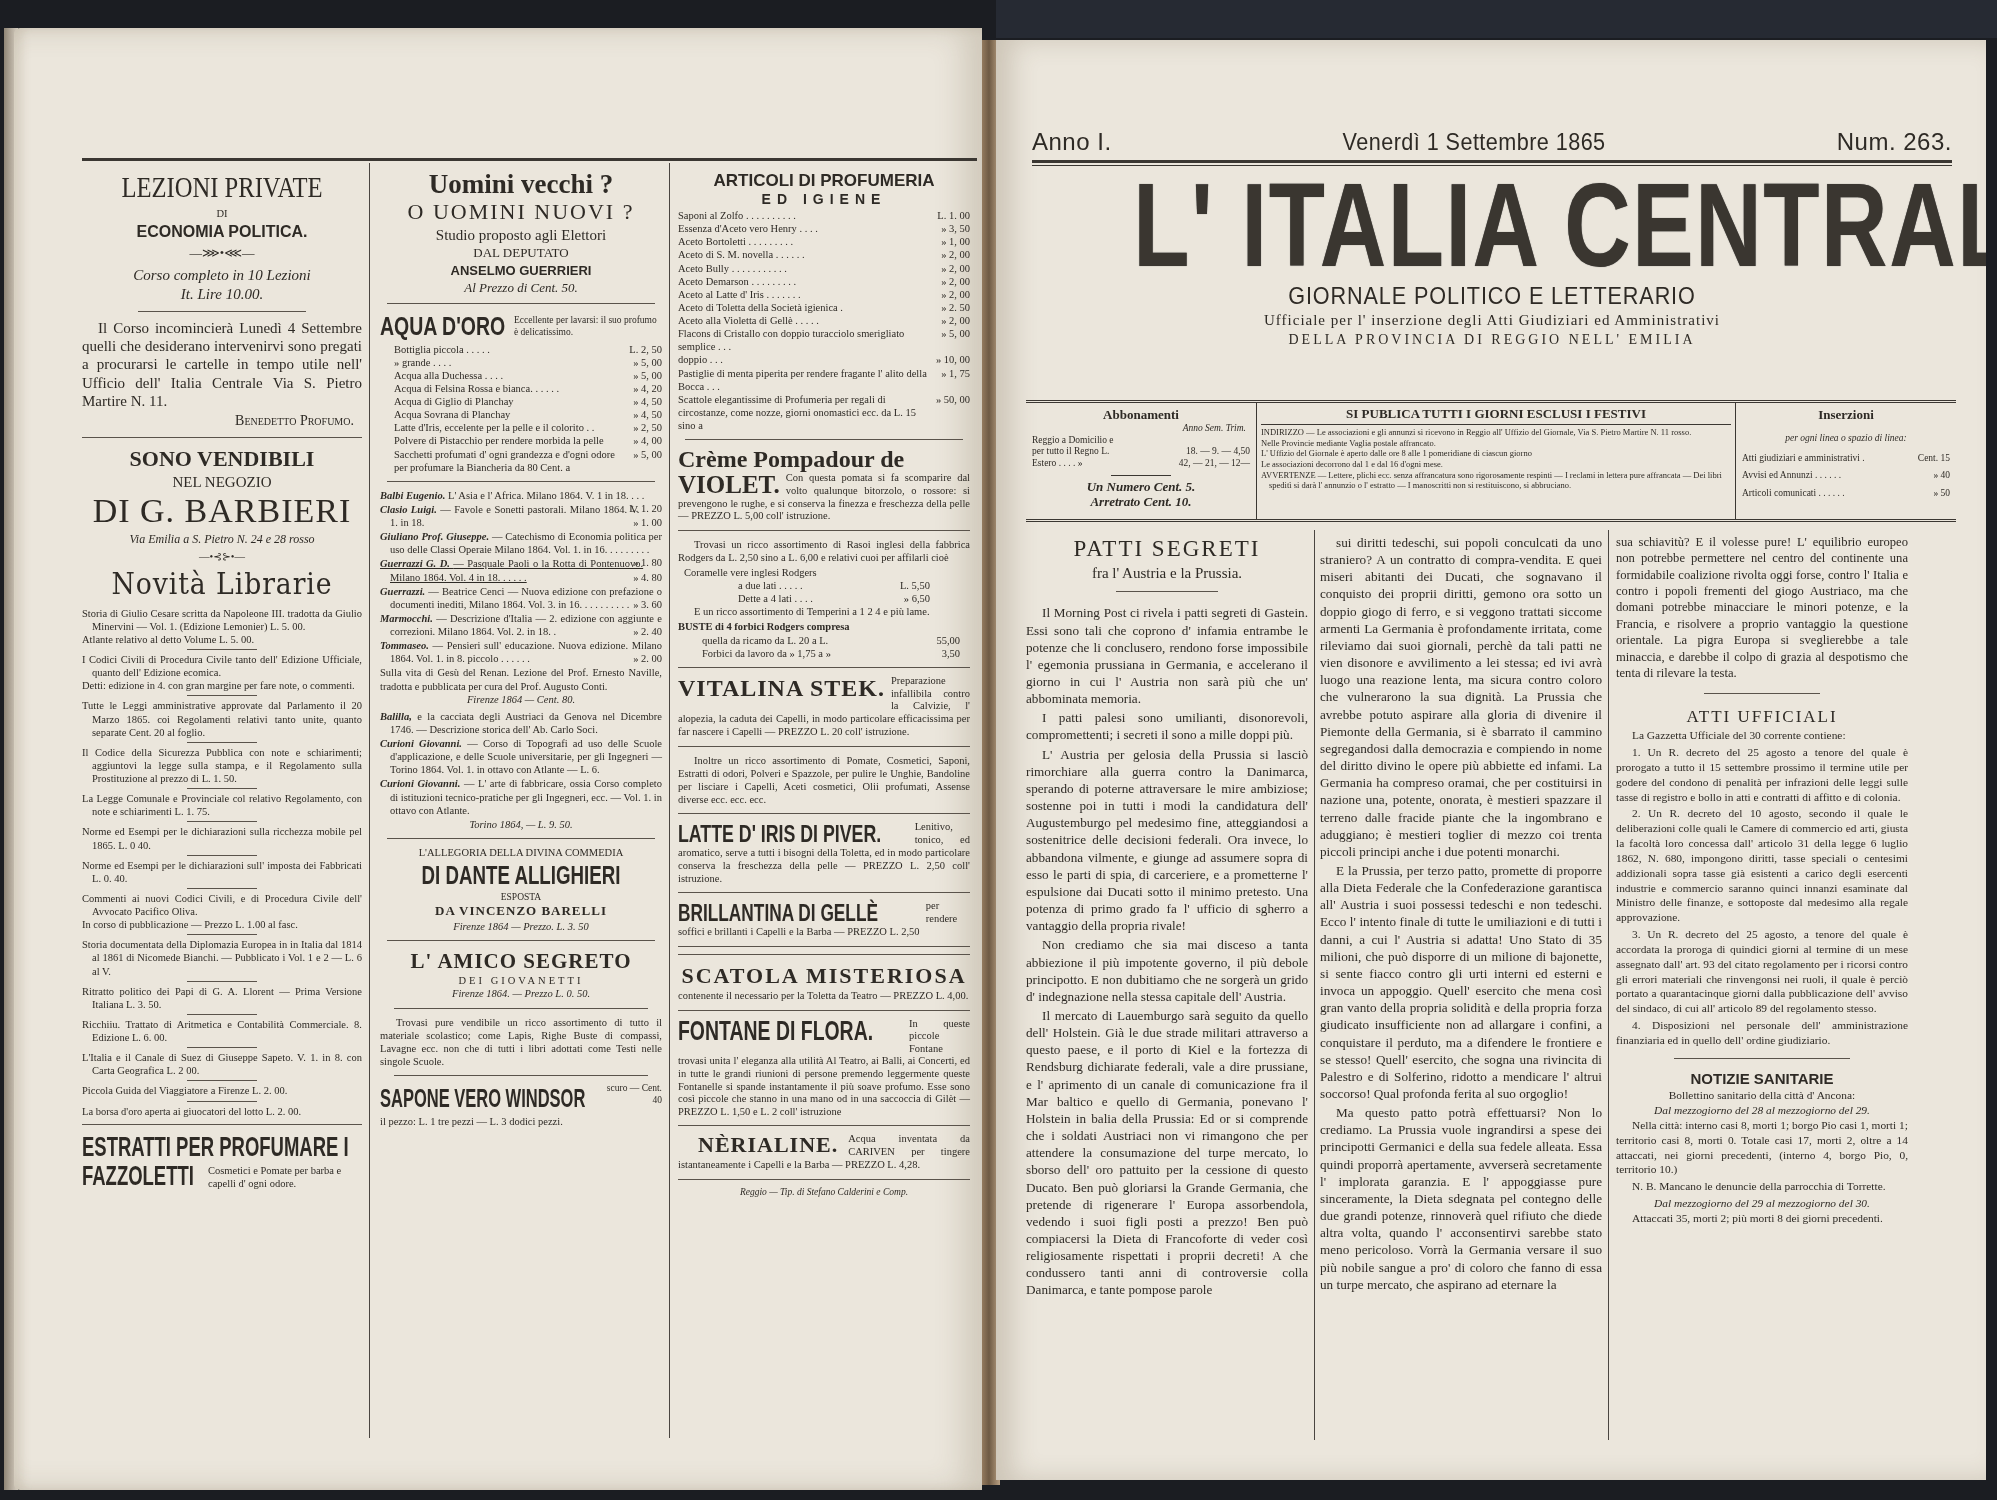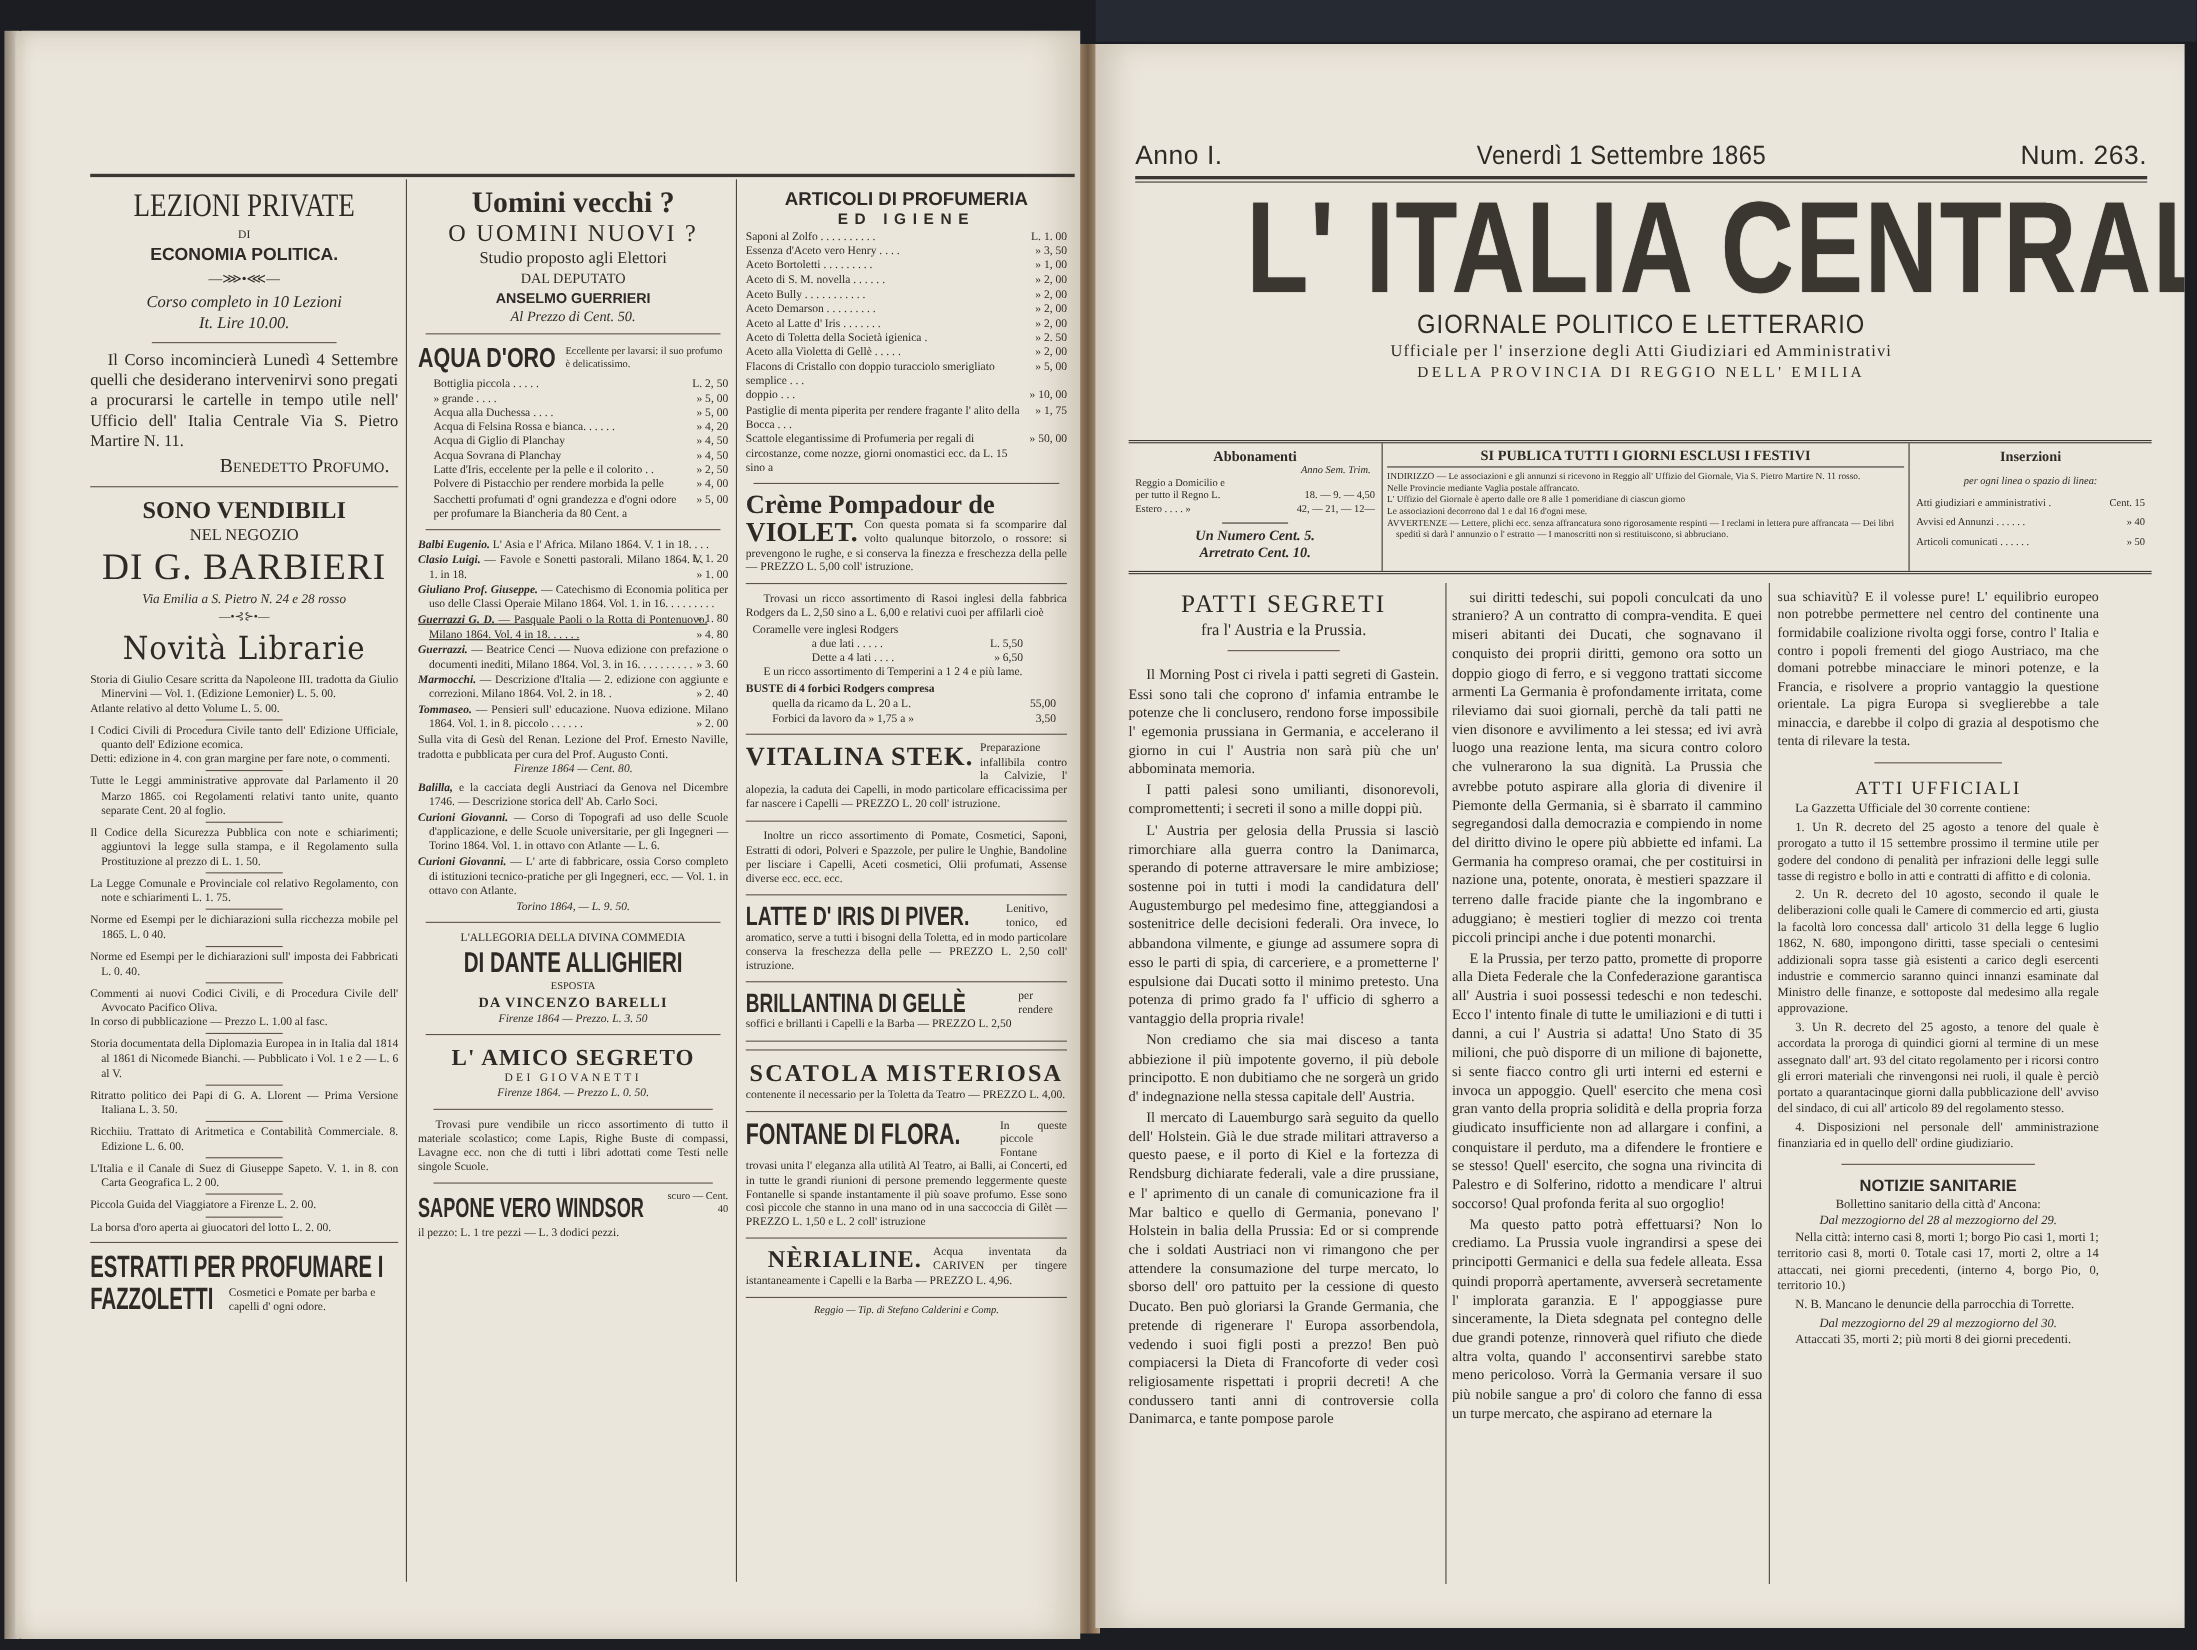--- a/index.html
+++ b/index.html
@@ -51,21 +51,21 @@
   <div class="col" style="left:68px;top:142px;width:280px">
     <div>
       <div class="center" style="font-size:30px;line-height:1.1;font-family:'Liberation Serif',serif;transform:scaleX(.82);white-space:nowrap">LEZIONI PRIVATE</div>
       <div class="center small" style="margin-top:4px">DI</div>
       <div class="center sans b" style="font-size:16px;margin-top:2px">ECONOMIA POLITICA.</div>
       <div class="center" style="margin:4px 0">—⋙•⋘—</div>
       <div class="center it" style="font-size:15px">Corso completo in 10 Lezioni</div>
       <div class="center it" style="font-size:15px">It. Lire 10.00.</div>
       <div class="hr mid"></div>
       <div class="p" style="font-size:15px;line-height:1.22">Il Corso incomincierà Lunedì 4 Settembre quelli che desiderano intervenirvi sono pregati a procurarsi le cartelle in tempo utile nell' Ufficio dell' Italia Centrale Via S. Pietro Martire N. 11.</div>
-      <div style="text-align:right;font-variant:small-caps;font-size:18px;padding-right:8px">Benedetto Profumo.</div>
+      <div style="text-align:right;font-variant:small-caps;font-size:14px;padding-right:8px">Benedetto Profumo.</div>
     </div>
     <div class="hr" style="width:100%"></div>
     <div>
       <div class="center b" style="font-size:22px">SONO VENDIBILI</div>
       <div class="center" style="font-size:15px">NEL NEGOZIO</div>
       <div class="center" style="font-size:34px;line-height:1.1;letter-spacing:1px">DI G. BARBIERI</div>
       <div class="center it" style="font-size:12px;margin-top:3px">Via Emilia a S. Pietro N. 24 e 28 rosso</div>
       <div class="center small" style="margin:3px 0">—•⊰⊱•—</div>
       <div class="center" style="font-size:29px;letter-spacing:1px;font-family:'DejaVu Serif',serif;font-weight:normal;transform:scaleX(.92);white-space:nowrap">Novità Librarie</div>
       <div id="novita-list" class="small tight" style="margin-top:4px">
@@ -319,21 +319,21 @@
     <div>
       <div class="center b" style="font-size:22px;letter-spacing:2px;font-variant:small-caps">SCATOLA MISTERIOSA</div>
       <div class="small j">contenente il necessario per la Toletta da Teatro — PREZZO L. 4,00.</div>
     </div>
     <div class="hr" style="width:100%"></div>
     <div>
       <div class="small j" style="line-height:1.2"><span class="cond" style="font-size:27px;float:left;display:inline-block;margin-right:-40px;transform:scaleX(.72);transform-origin:left;line-height:1.02">FONTANE DI FLORA.</span><span>In queste piccole Fontane trovasi unita l' eleganza alla utilità Al Teatro, ai Balli, ai Concerti, ed in tutte le grandi riunioni di persone premendo leggermente queste Fontanelle si spande instantamente il più soave profumo. Esse sono così piccole che stanno in una mano od in una saccoccia di Gilèt — PREZZO L. 1,50 e L. 2 coll' istruzione</span></div>
     </div>
     <div class="hr" style="width:100%"></div>
     <div>
-      <div class="small j" style="line-height:1.22"><span class="b" style="font-size:22px;float:left;margin:0 10px 0 20px;line-height:1.05;letter-spacing:1px">NÈRIALINE.</span><span>Acqua inventata da CARIVEN per tingere istantaneamente i Capelli e la Barba — PREZZO L. 4,96.</span></div>
+      <div class="small j" style="line-height:1.22"><span class="b" style="font-size:22px;float:left;margin:0 10px 0 20px;line-height:1.05;letter-spacing:1px">NÈRIALINE.</span><span>Acqua inventata da CARIVEN per tingere istantaneamente i Capelli e la Barba — PREZZO L. 4,28.</span></div>
     </div>
     <div class="hr" style="width:100%"></div>
     <div class="tiny it center">Reggio — Tip. di Stefano Calderini e Comp.</div>
   </div>
 </div>
 
 <div class="page page-right">
   <div style="position:absolute;left:36px;top:88px;width:920px">
     <div style="display:flex;justify-content:space-between;align-items:baseline;font-size:24px;font-family:'Liberation Sans Narrow','Liberation Sans',sans-serif;letter-spacing:.5px">
       <span>Anno I.</span>

